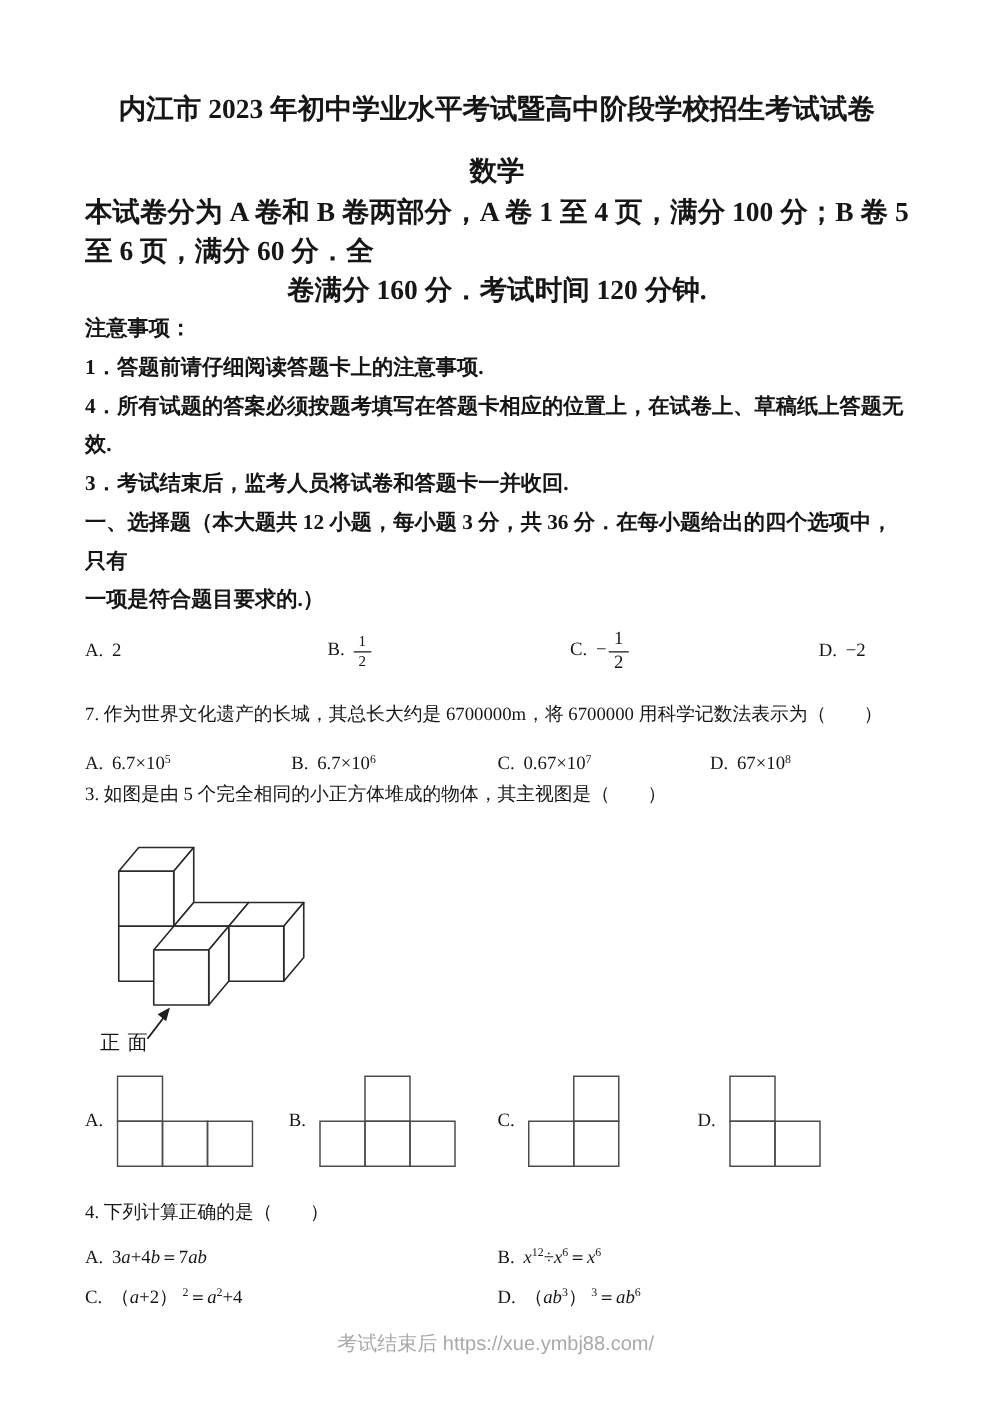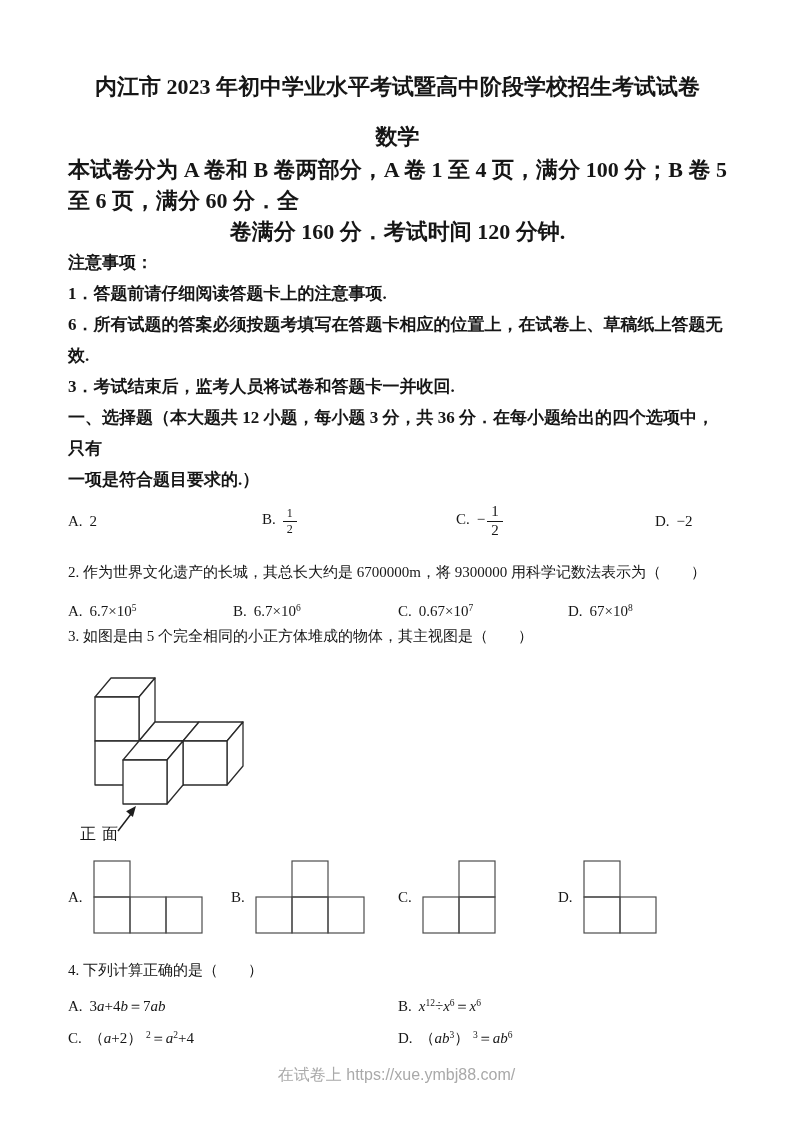--- a/index.html
+++ b/index.html
@@ -65,21 +65,21 @@
   <div class="title">内江市 2023 年初中学业水平考试暨高中阶段学校招生考试试卷</div>
   <div class="subject">数学</div>
 
   <div class="intro">
     <div class="l1">本试卷分为 A 卷和 B 卷两部分，A 卷 1 至 4 页，满分 100 分；B 卷 5 至 6 页，满分 60 分．全</div>
     <div class="l2">卷满分 160 分．考试时间 120 分钟.</div>
   </div>
 
   <div class="bold-line">注意事项：</div>
   <div class="bold-line">1．答题前请仔细阅读答题卡上的注意事项.</div>
-  <div class="bold-line">6．所有试题的答案必须按题考填写在答题卡相应的位置上，在试卷上、草稿纸上答题无效.</div>
+  <div class="bold-line">4．所有试题的答案必须按题考填写在答题卡相应的位置上，在试卷上、草稿纸上答题无效.</div>
   <div class="bold-line">3．考试结束后，监考人员将试卷和答题卡一并收回.</div>
 
 
   <div class="bold-line">一、选择题（本大题共 12 小题，每小题 3 分，共 36 分．在每小题给出的四个选项中，只有</div>
   <div class="bold-line">一项是符合题目要求的.）</div>
 
   <div class="opt-grid4 q1-row">
     <div class="opt">
       <span class="lbl">A.</span><span>2</span>
     </div>
@@ -87,21 +87,21 @@
       <span class="lbl">B.</span><span class="frac frac-sm"><span class="num">1</span><span class="den">2</span></span>
     </div>
     <div class="opt">
       <span class="lbl">C.</span><span class="minus">−</span><span class="frac frac-lg"><span class="num">1</span><span class="den">2</span></span>
     </div>
     <div class="opt">
       <span class="lbl">D.</span><span>−2</span>
     </div>
   </div>
 
-  <div class="qtext mt14">2. 作为世界文化遗产的长城，其总长大约是 6700000m，将 9300000 用科学记数法表示为（　　）</div>
+  <div class="qtext mt14">7. 作为世界文化遗产的长城，其总长大约是 6700000m，将 6700000 用科学记数法表示为（　　）</div>
   <div class="opt-grid4 q2-row">
     <div class="opt">
       <span class="lbl">A.</span><span>6.7×10<sup>5</sup></span>
     </div>
     <div class="opt">
       <span class="lbl">B.</span><span>6.7×10<sup>6</sup></span>
     </div>
     <div class="opt">
       <span class="lbl">C.</span><span>0.67×10<sup>7</sup></span>
     </div>
@@ -187,15 +187,15 @@
       <span class="lbl">B.</span><span><i>x</i><sup>12</sup>÷<i>x</i><sup>6</sup>＝<i>x</i><sup>6</sup></span>
     </div>
     <div class="opt">
       <span class="lbl">C.</span><span>（<i>a</i>+2） <sup>2</sup>＝<i>a</i><sup>2</sup>+4</span>
     </div>
     <div class="opt">
       <span class="lbl">D.</span><span>（<i>ab</i><sup>3</sup>） <sup>3</sup>＝<i>ab</i><sup>6</sup></span>
     </div>
   </div>
 
-  <div class="footer">在试卷上 https://xue.ymbj88.com/</div>
+  <div class="footer">考试结束后 https://xue.ymbj88.com/</div>
 
 </div>
 
 </body></html>

